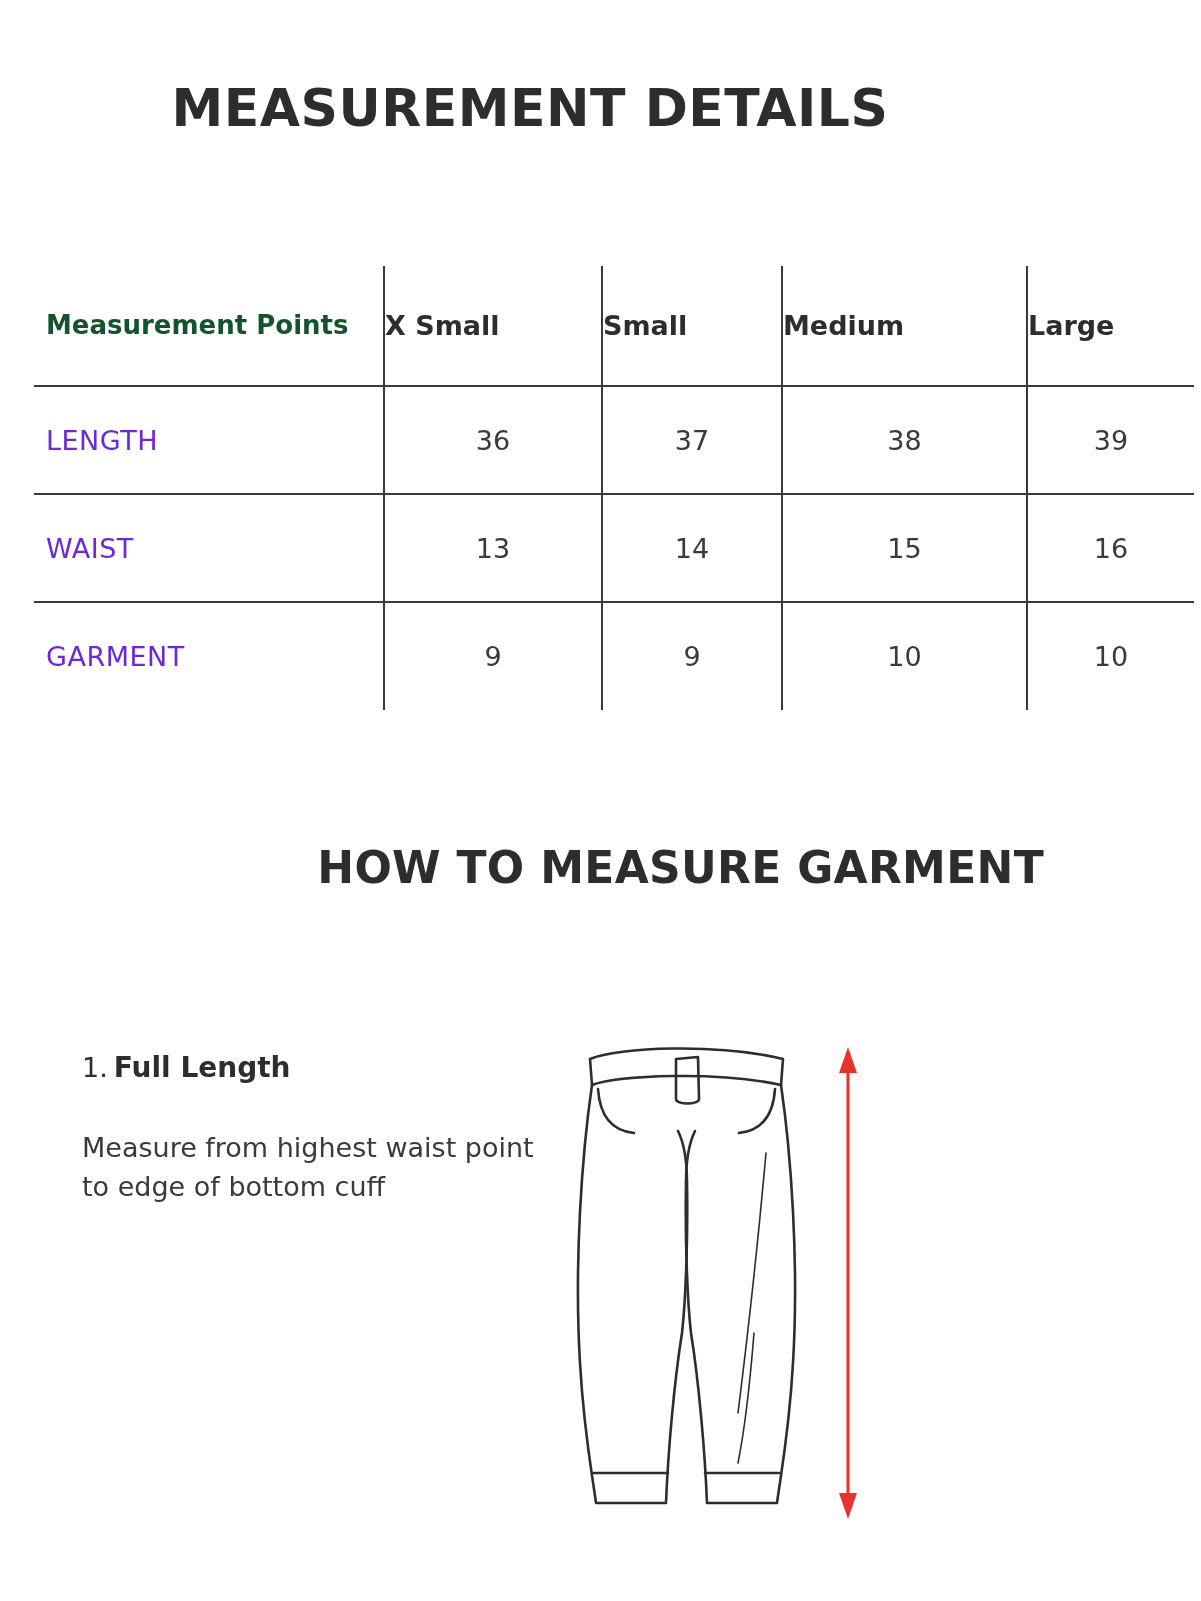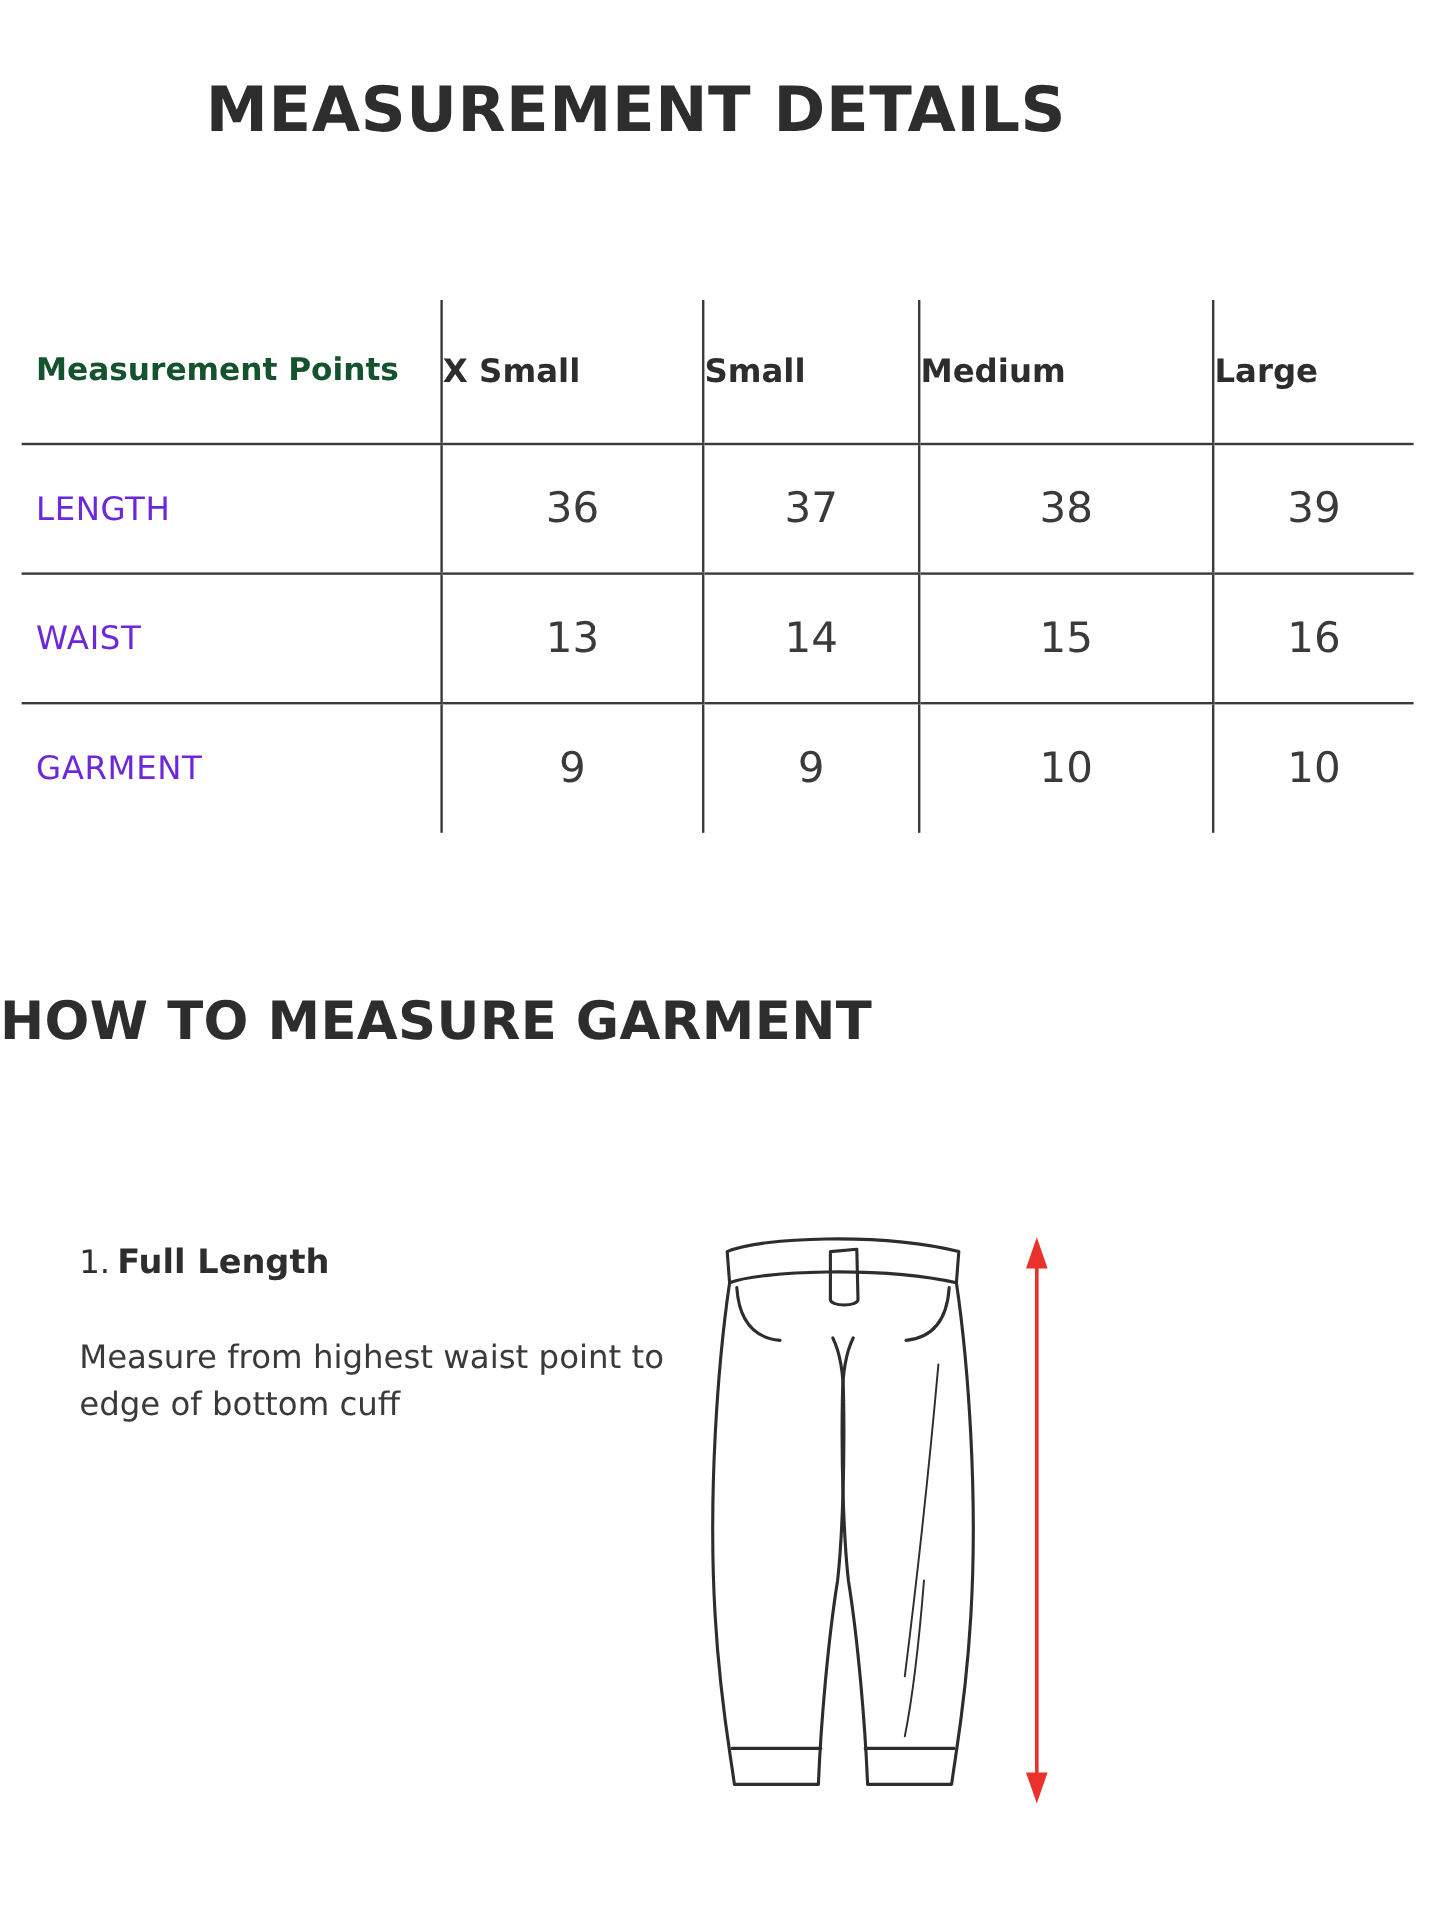--- a/index.html
+++ b/index.html
@@ -14,37 +14,37 @@
     position: relative;
     font-family: "DejaVu Sans", sans-serif;
     color: #2b2b2b;
     overflow: hidden;
   }
 
   .page {
     position: relative;
     width: 1060px;
     height: 1601px;
-    padding: 0;
+    padding: 16px;
   }
 
   
   .main-title {
     text-align: center;
     font-family: "DejaVu Sans", sans-serif;
     font-weight: bold;
     font-size: 52px;
     letter-spacing: 0.5px;
     color: #2d2d2d;
     margin: 0;
     padding-top: 62px;
   }
 
   .section-title {
-    text-align: left;
+    text-align: right;
     font-family: "DejaVu Sans", sans-serif;
     font-weight: bold;
     font-size: 44px;
     letter-spacing: 0.3px;
     color: #2d2d2d;
     margin: 0;
     padding-top: 16px;
   }
 
   
@@ -104,21 +104,21 @@
   table.sizes tbody td.label {
     text-align: left;
     padding-left: 12px;
     font-size: 27px;
     font-weight: 400;
     color: #6d28d9;
     letter-spacing: 0.5px;
   }
   table.sizes tbody td.value {
     text-align: center;
-    font-size: 35px;
+    font-size: 27px;
     font-weight: 400;
     color: #3a3a3a;
   }
 
   
   .howto {
     position: relative;
     margin-top: 116px;
   }
   .howto-body {

